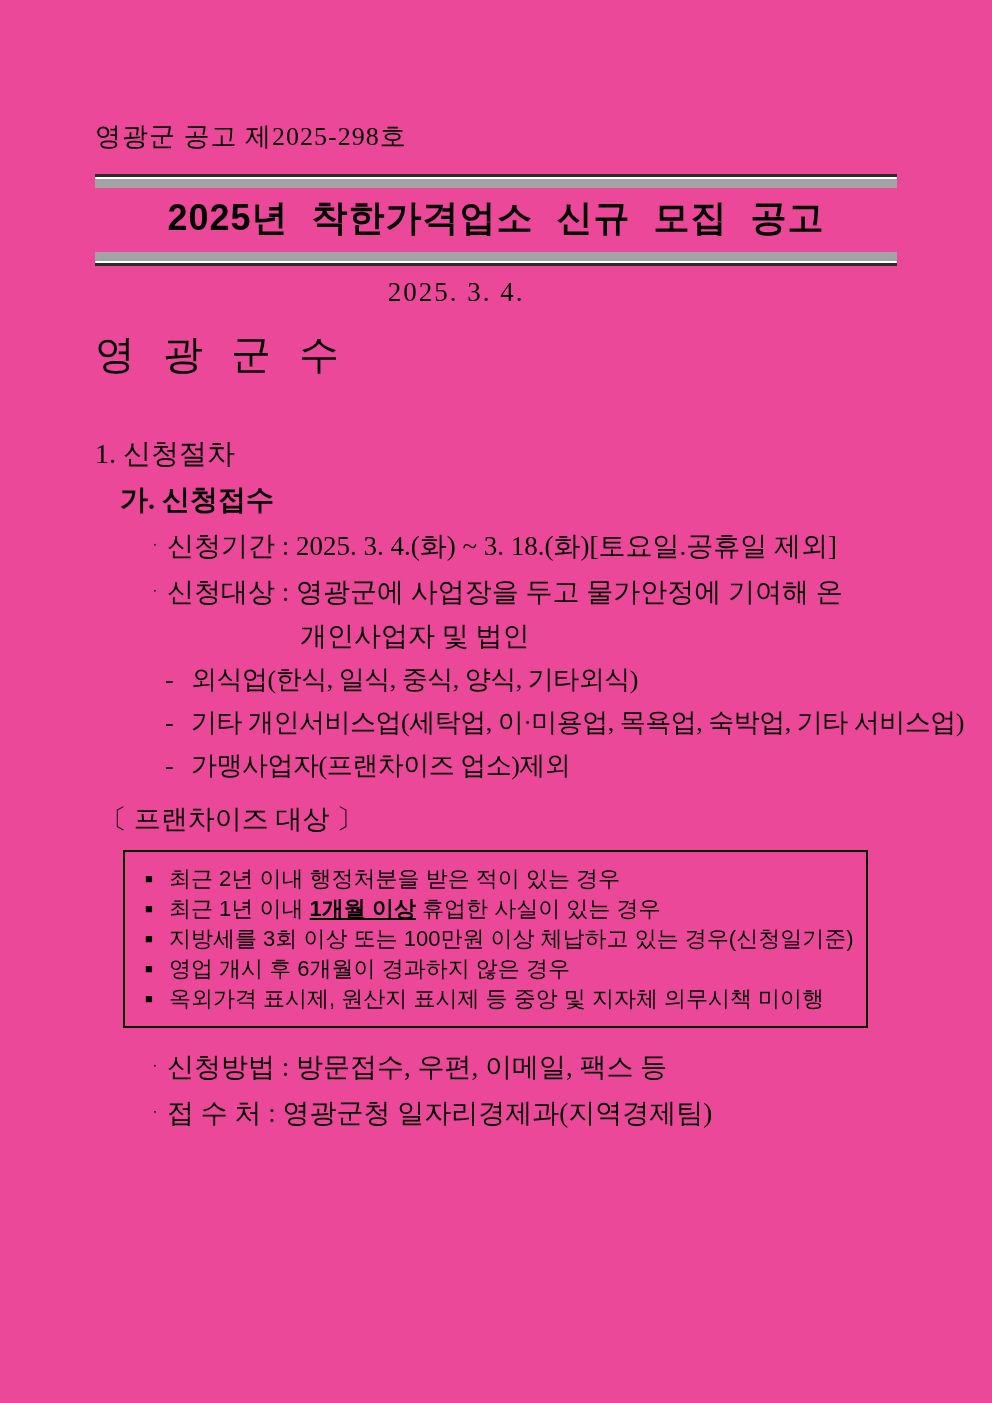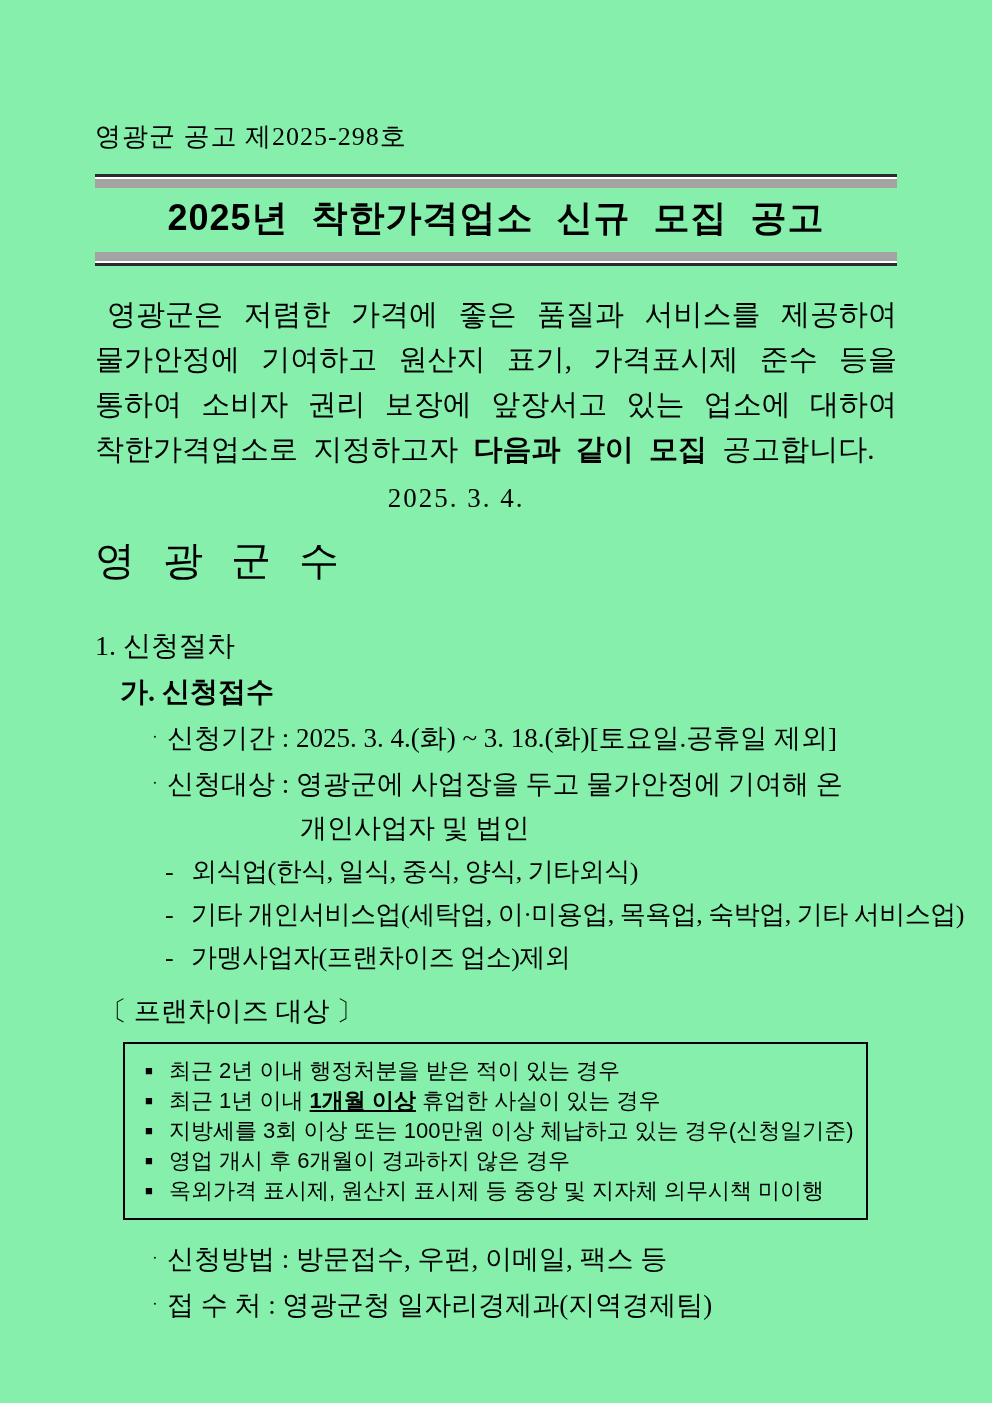--- a/index.html
+++ b/index.html
@@ -1,20 +1,20 @@
 <!DOCTYPE html>
 <html><head>
 <meta charset="utf-8">
 <style>
   html, body { margin: 0; padding: 0; background: #ffffff; }
   .page {
     position: relative;
     width: 992px;
     height: 1403px;
-    background: #86efac;
+    background: #ec4899;
     color: #000000;
     font-family: "Liberation Serif", "DejaVu Serif", serif;
     box-sizing: border-box;
     padding: 122px 95px 0 95px;
     overflow: hidden;
   }
   .notice-no {
     font-size: 26px;
     line-height: 30px;
     letter-spacing: 1px;
@@ -54,21 +54,21 @@
   }
   .signer-line {
     margin-top: 21px;
     text-align: left;
     padding-right: 25px;
     font-size: 40px;
     line-height: 48px;
     letter-spacing: 9px;
   }
   .sec-heading {
-    margin-top: 42px;
+    margin-top: 56px;
     font-size: 28px;
     line-height: 38px;
   }
   .sub-heading {
     margin-top: 8px;
     margin-left: 25px;
     font-size: 28px;
     line-height: 38px;
     font-weight: bold;
   }
@@ -143,21 +143,20 @@
   <div class="banner">
     <div class="rule-thin"></div>
     <div class="rule-gap"></div>
     <div class="rule-thick"></div>
     <h1 class="doc-title">2025년 착한가격업소 신규 모집 공고</h1>
     <div class="rule-thick"></div>
     <div class="rule-gap"></div>
     <div class="rule-thin"></div>
   </div>
 
-  <p class="intro"><span>영광군은 저렴한 가격에 좋은 품질과 서비스를 제공하여 물가안정에 기여하고 원산지 표기, 가격표시제 준수 등을 통하여 소비자 권리 보장에 앞장서고 있는 업소에 대하여 착한가격업소로 지정하고자 </span><span class="em">다음과 같이 모집</span><span> 공고합니다.</span></p>
 
   <div class="date-line">2025. 3. 4.</div>
 
   <div class="signer-line">영 광 군 수</div>
 
   <div class="sec-heading">1. 신청절차</div>
 
   <div class="sub-heading">가. 신청접수</div>
 
   <div class="bullet-line"><span class="bullet-mark">ㆍ</span><span>신청기간 : 2025. 3. 4.(화) ~ 3. 18.(화)[토요일.공휴일 제외]</span></div>

